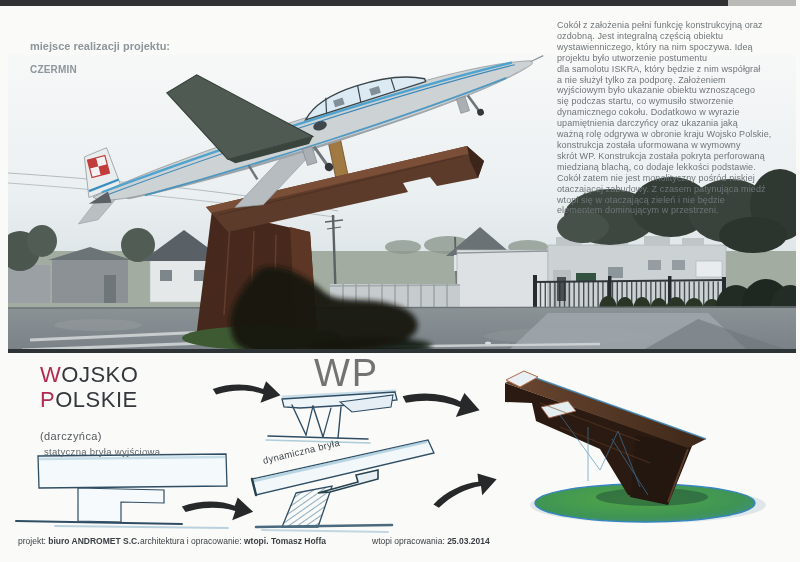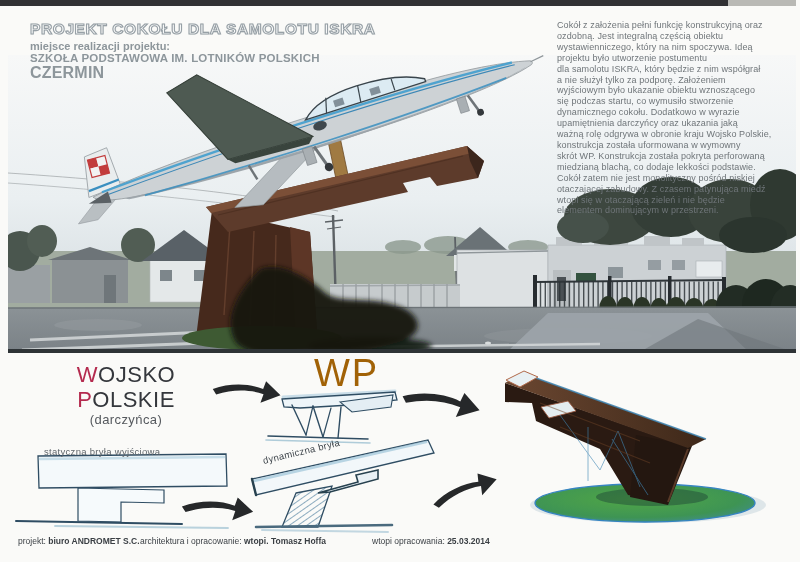--- a/index.html
+++ b/index.html
@@ -15,39 +15,39 @@
 
   
   .title{
     position:absolute;left:30px;top:20px;width:340px;
     font-size:15.5px;font-weight:bold;letter-spacing:.6px;
     color:#fbfcfc;-webkit-text-stroke:1.1px #97a0a6;text-shadow:0 0 1px #a6adb2;
     white-space:nowrap;z-index:5;
   }
   .subtitle{position:absolute;left:30px;top:40px;font-size:11px;font-weight:600;color:#8d969b;z-index:5;}
   .loc1{position:absolute;left:30px;top:52px;font-size:11.5px;font-weight:600;color:#8d969b;letter-spacing:.2px;z-index:5;}
-  .loc2{position:absolute;left:30px;top:64px;font-size:16px;font-weight:600;color:#8d969b;letter-spacing:.2px;z-index:5;}
+  .loc2{position:absolute;left:30px;top:64px;font-size:10px;font-weight:600;color:#8d969b;letter-spacing:.2px;z-index:5;}
 
   
   .description{
     position:absolute;left:557px;top:20px;width:236px;
     font-size:9px;line-height:10.9px;color:#6f7579;
     letter-spacing:.1px;white-space:pre-line;margin:0;z-index:5;
   }
 
   
   .photo{position:absolute;left:8px;top:55px;width:788px;height:298px;z-index:1;}
 
   
   .band-svg{position:absolute;left:0;top:355px;width:800px;height:180px;z-index:2;}
-  .donor{position:absolute;left:40px;top:362px;width:172px;text-align:center;z-index:4;}
+  .donor{position:absolute;left:40px;top:362px;width:172px;text-align:left;z-index:4;}
   .donor-line{font-size:22px;line-height:25px;letter-spacing:.5px;color:#34373c;font-weight:500;}
   .donor-line .initial{color:#b42a4e;}
-  .donor-caption{font-size:13px;color:#54585d;letter-spacing:.4px;margin-top:0;}
-  .wp-monogram{position:absolute;left:314px;top:352px;font-size:38px;color:#a16207;letter-spacing:2px;font-weight:400;z-index:4;}
+  .donor-caption{font-size:11px;color:#54585d;letter-spacing:.4px;margin-top:18px;}
+  .wp-monogram{position:absolute;left:314px;top:352px;font-size:38px;color:#737373;letter-spacing:2px;font-weight:400;z-index:4;}
   .label-static{position:absolute;left:44px;top:446px;font-size:9.5px;color:#5f666b;letter-spacing:.3px;z-index:4;}
   .label-dynamic{
     position:absolute;left:263px;top:455px;font-size:9.5px;color:#3f464c;letter-spacing:.3px;
     transform:rotate(-13.5deg);transform-origin:left center;z-index:4;
   }
 
   
   .footer{position:absolute;left:0;top:536px;width:800px;font-size:8.5px;color:#3a3f44;z-index:5;}
   .footer .item{position:absolute;white-space:nowrap;}
   .footer .item.f1{left:18px;}
@@ -56,23 +56,21 @@
   .footer b{font-weight:bold;}
 </style>
 </head>
 <body>
 
 <div class="board">
 
   <div class="scan-strip"></div>
   <div class="scan-strip-light"></div>
 
-  <div class="title">PROJEKT COKOŁU DLA SAMOLOTU ISKRA</div>
   <div class="subtitle">miejsce realizacji projektu:</div>
-  <div class="loc1">SZKOŁA PODSTAWOWA IM. LOTNIKÓW POLSKICH</div>
   <div class="loc2">CZERMIN</div>
 
   <p class="description">Cokół z założenia pełni funkcję konstrukcyjną oraz
 ozdobną. Jest integralną częścią obiektu
 wystawienniczego, który na nim spoczywa. Ideą
 projektu było utworzenie postumentu
 dla samolotu ISKRA, który będzie z nim współgrał
 a nie służył tylko za podporę. Założeniem
 wyjściowym było ukazanie obiektu wznoszącego
 się podczas startu, co wymusiło stworzenie

